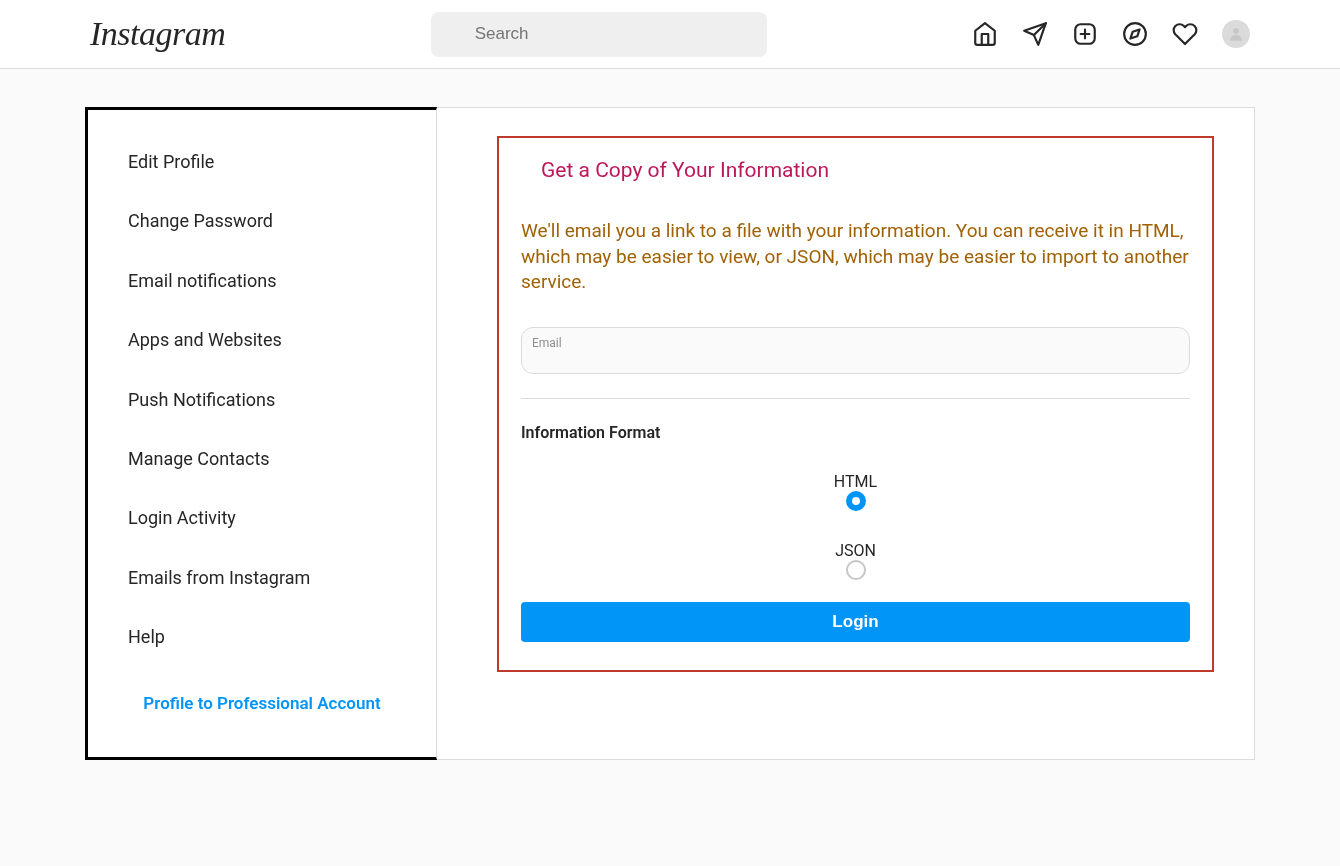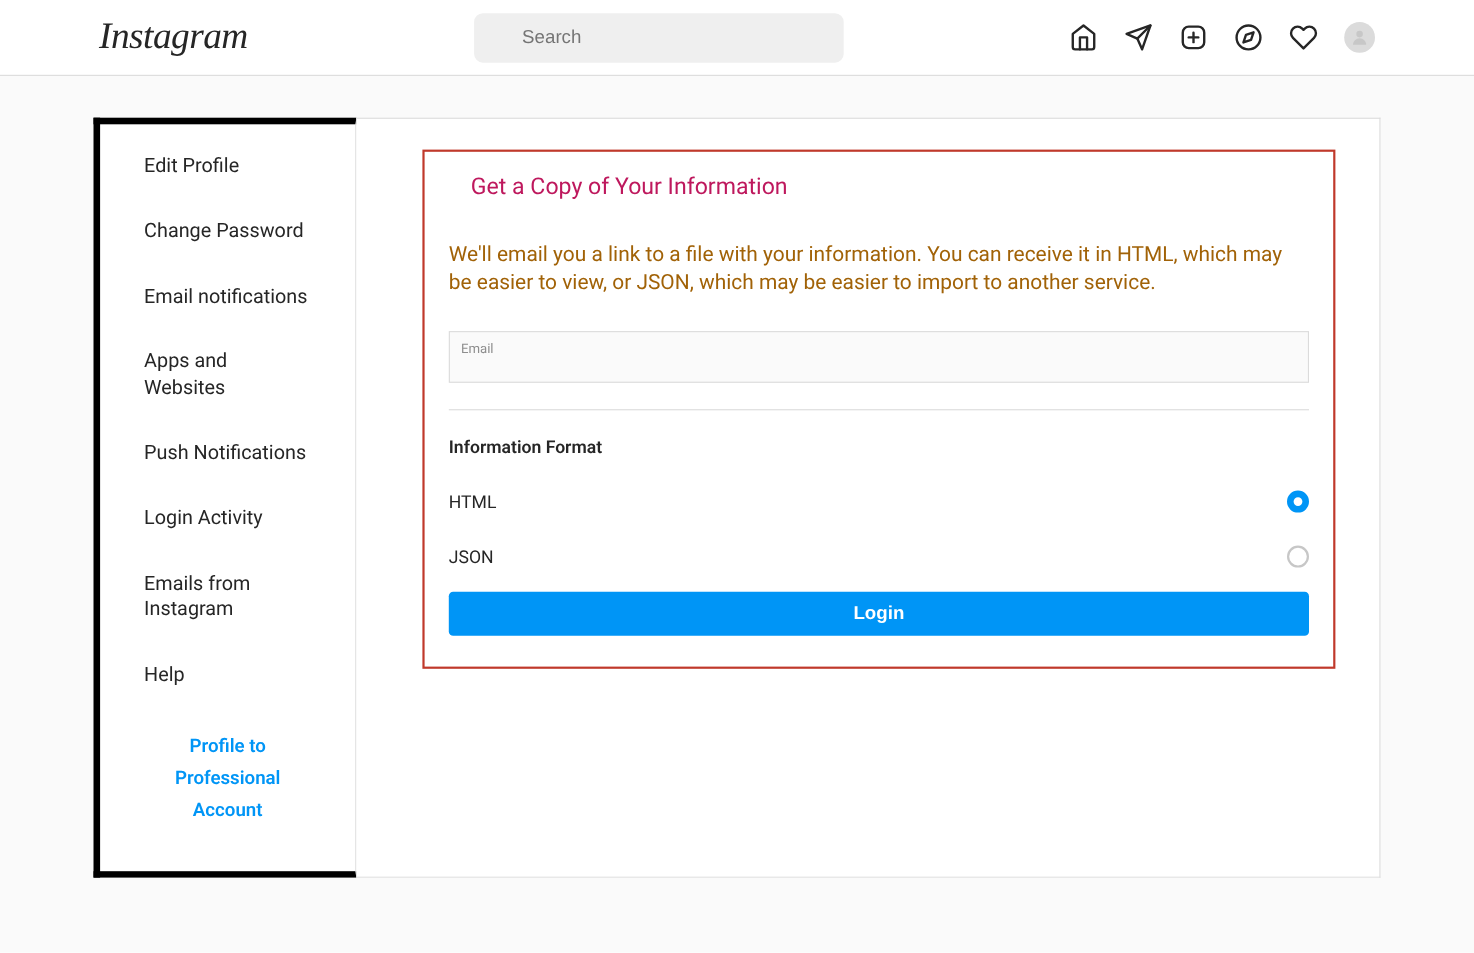--- a/index.html
+++ b/index.html
@@ -12,38 +12,38 @@
 .search-box { flex:0 0 auto; margin-left:auto; }
 .search { background:#efefef; border:none; border-radius:8px; height:45px; width:336px; padding:0 16px 0 44px; font-size:17px; color:#8e8e8e; position:relative; }
 .search-wrap { position:relative; }
 .search-wrap .s-icon { position:absolute; left:16px; top:50%; transform:translateY(-50%); color:#8e8e8e; }
 .nav-icons { display:flex; align-items:center; gap:24px; margin-left:auto; }
 .nav-icons .ic { cursor:pointer; display:flex; align-items:center; justify-content:center; }
 .avatar { width:28px; height:28px; border-radius:50%; background:#dbdbdb; cursor:pointer; display:flex; align-items:center; justify-content:center; }
 
 
 .page { max-width:1170px; margin:38px auto 0; display:flex; background:transparent; }
-.sidebar { width:239px; background:#fff; border:6px solid #000000; border-right:1px solid #dbdbdb; padding-top:8px; }
+.sidebar { width:352px; background:#fff; border:3px solid #000000; border-right:1px solid #dbdbdb; padding-top:22px; }
 .sidebar .item { padding:18px 40px; font-size:18px; color:#262626; cursor:pointer; line-height:1.3; }
 .sidebar .switch { text-align:center; padding:22px 40px 40px; font-size:17px; font-weight:600; color:#0095f6; cursor:pointer; line-height:1.7; }
 
 .main { flex:1; background:#fff; border:1px solid #dbdbdb; border-left:none; padding:0; }
 .highlight-box { border:2px solid #c0392b; margin:28px 40px 28px 60px; padding:20px 0 28px 0; }
 .content-inner { padding:0 22px; }
 
 .title { font-size:21px; font-weight:400; color:#be185d; margin-bottom:36px;margin-left:20px; }
 .desc { font-size:19px; line-height:1.35; color:#a16207; margin-bottom:32px; }
 
-.email-field { border:1px solid #dbdbdb; border-radius:0; background:#fafafa; padding:8px 10px 18px 10px; height:47px; margin-bottom:24px; position:relative; }
+.email-field { border:1px solid #dbdbdb; border-radius:12px; background:#fafafa; padding:8px 10px 18px 10px; height:47px; margin-bottom:24px; position:relative; }
 .email-field .lbl { font-size:12px; color:#8e8e8e; }
 
 .divider { height:1px; background:#dbdbdb; margin:0 0 24px 0; }
 
 .fmt-title { font-size:16px; font-weight:600; margin-bottom:22px; }
-.fmt-row { display:flex; align-items:center; justify-content:space-between; padding:8px 0 22px 0; }
+.fmt-row { display:flex; align-items:center; justify-content:space-between; padding:8px 0 22px 0;flex-direction:column; }
 .fmt-label { font-size:16px; color:#262626; }
 .radio { width:20px; height:20px; border-radius:50%; cursor:pointer; display:flex; align-items:center; justify-content:center; }
 .radio.unchecked { border:2px solid #c7c7c7; }
 .radio.checked { border:6px solid #0095f6; background:#fff; }
 
 .next-btn { width:100%; background:#0095f6; color:#fff; border:none; border-radius:4px; height:40px; font-size:17px; font-weight:600; cursor:pointer; margin-top:0; }
 </style>
 </head>
 <body>
 
@@ -102,20 +102,21 @@
   </div>
 </div>
 
 <div class="page">
   <div class="sidebar">
     <div class="item">Edit Profile</div>
     <div class="item">Change Password</div>
     <div class="item">Email notifications</div>
     <div class="item">Apps and Websites</div>
     <div class="item">Push Notifications</div>
+    <div class="item">Manage Contacts</div>
     <div class="item">Login Activity</div>
     <div class="item">Emails from Instagram</div>
     <div class="item">Help</div>
     <div class="switch">Profile to Professional Account</div>
   </div>
 
   <div class="main">
     <div class="highlight-box">
       <div class="content-inner">
         <h1 class="title">Get a Copy of Your Information</h1>

